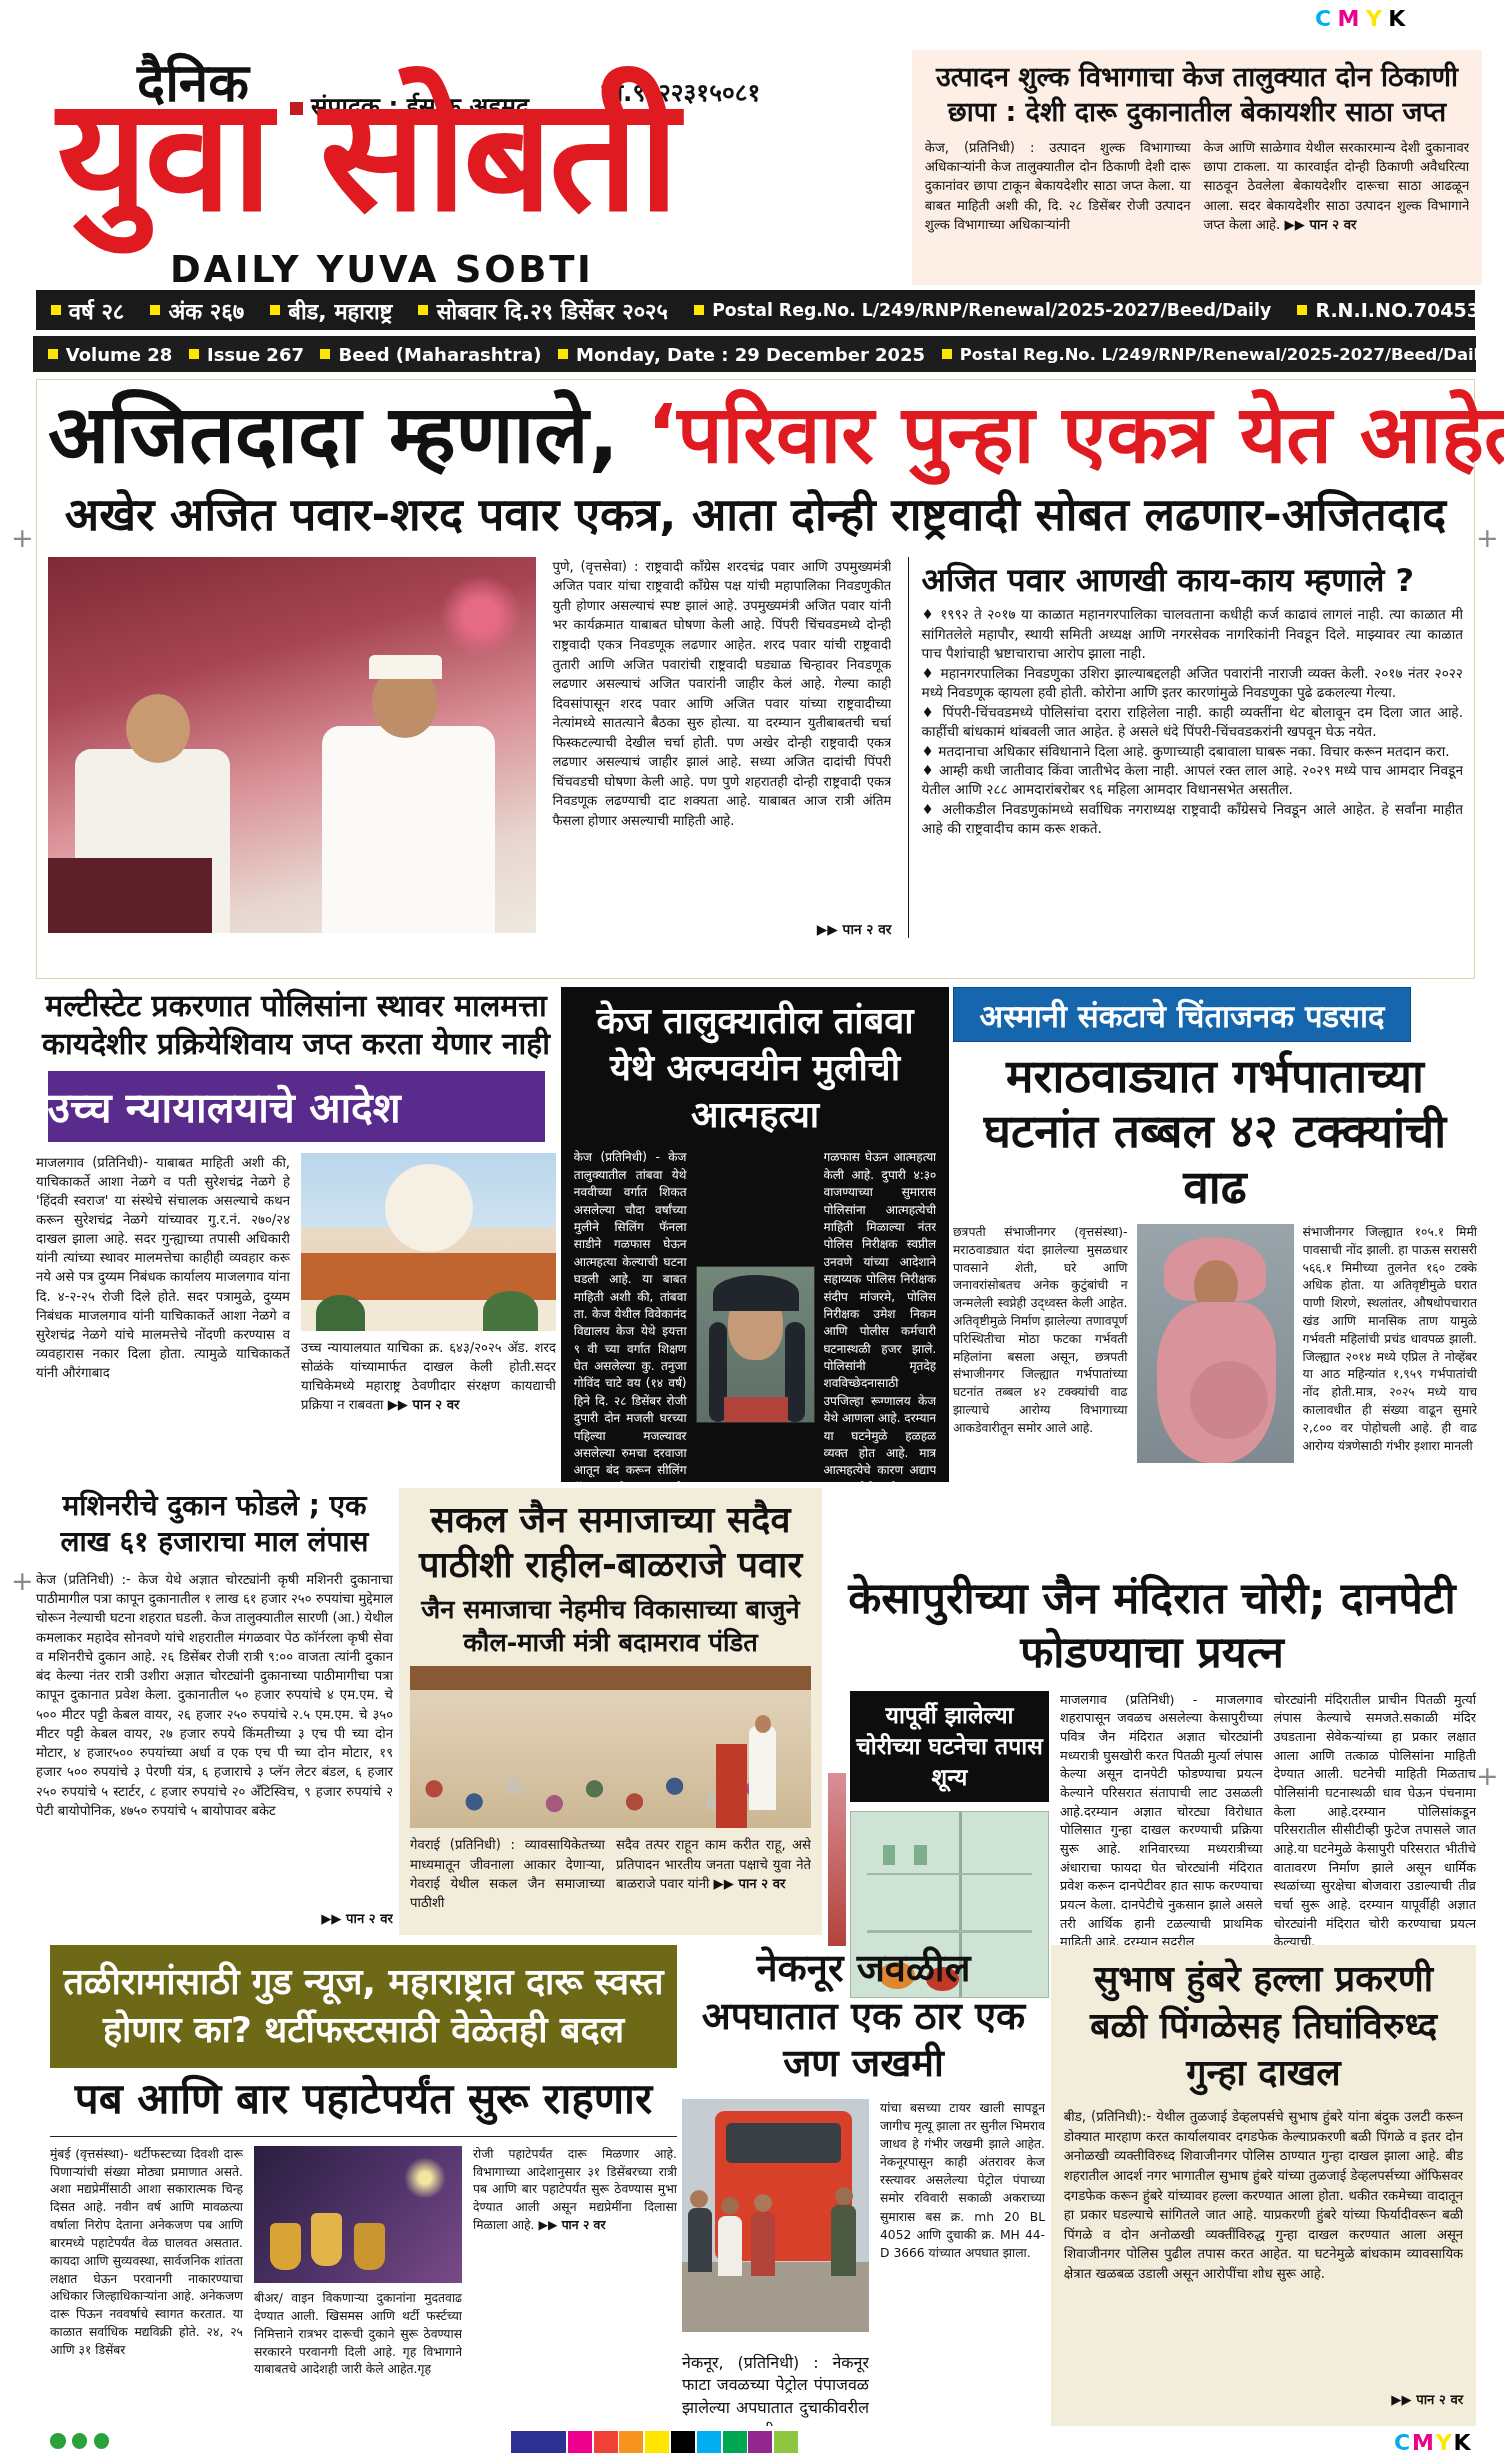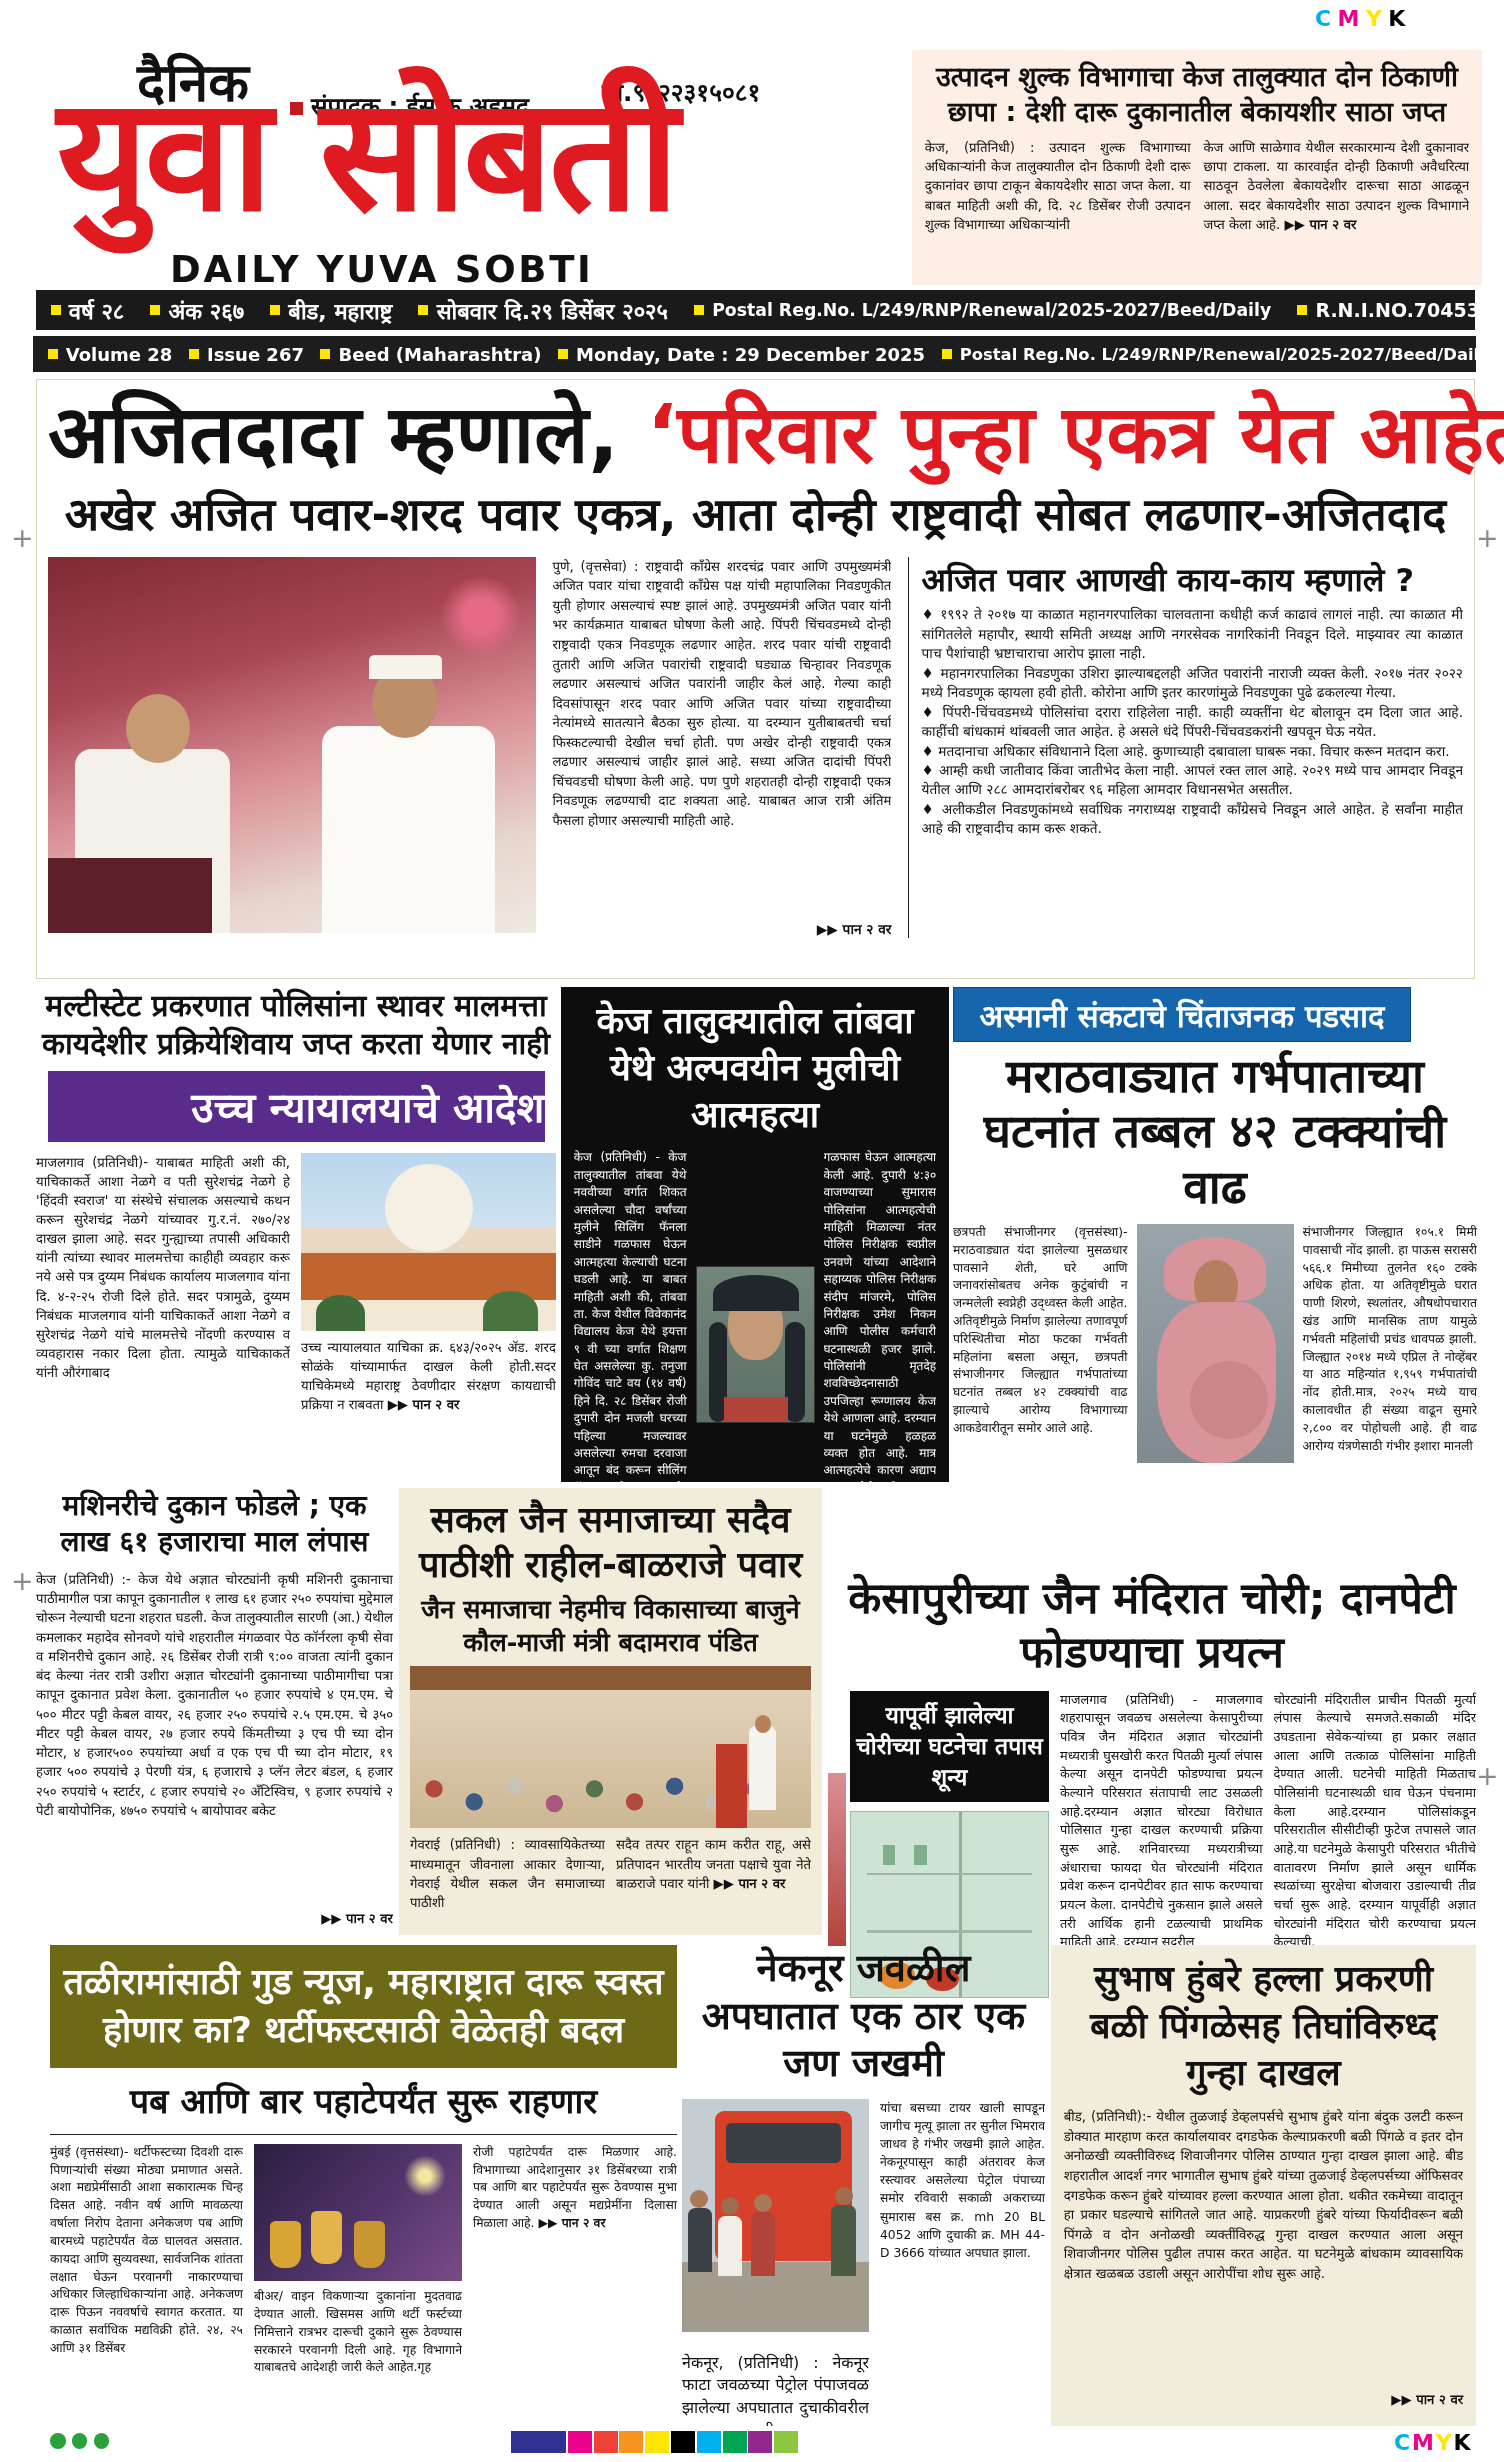--- a/index.html
+++ b/index.html
@@ -10,21 +10,21 @@
   .ctr{text-align:center}
   .b{font-weight:700}
   .clip{overflow:hidden}
   .cont{font-weight:700;white-space:nowrap}
   
   .bar{background:#1a1a1a;color:#fff;display:flex;align-items:center;padding:0 14.6px;box-sizing:border-box}
   .bar .itm{display:flex;align-items:center;white-space:nowrap;font-weight:700}
   .sq{display:inline-block;width:10px;height:10px;background:#ffe600;margin-right:8.2px;flex:0 0 auto}
   
   .red{color:#df1b21}
-  .banner-purple{background:#592b8c;color:#fff;font-weight:700;text-align:right}
+  .banner-purple{background:#592b8c;color:#fff;font-weight:700;text-align:left}
   .banner-blue{background:#1566ad;color:#fff;font-weight:700;text-align:center}
   .box-olive{background:#6e6916;color:#fff;font-weight:700;text-align:center}
   .box-black{background:#0d0d0d;color:#fff;font-weight:700;text-align:center}
   .cream{background:#f2ecdb}
   .pinkbox{background:#fdeee6}
   
   .ph{position:relative;overflow:hidden;box-sizing:border-box}
   .ph div{position:absolute}
   
   .cmyk span{font-weight:700;font-size:22px;letter-spacing:1.8px}
@@ -266,21 +266,21 @@
           <div style="left:38%;bottom:5.5px;width:33px;height:24px;background:#c03a2a;border-radius:50%"></div>
         </div>
       </div>
       <div class="jt clip" style="flex:1;font-size:12.8px;line-height:1.46;height:319px">माजलगाव (प्रतिनिधी) - माजलगाव शहरापासून जवळच असलेल्या केसापुरीच्या पवित्र जैन मंदिरात अज्ञात चोरट्यांनी मध्यरात्री घुसखोरी करत पितळी मुर्त्या लंपास केल्या असून दानपेटी फोडण्याचा प्रयत्न केल्याने परिसरात संतापाची लाट उसळली आहे.दरम्यान अज्ञात चोरट्या विरोधात पोलिसात गुन्हा दाखल करण्याची प्रक्रिया सुरू आहे. शनिवारच्या मध्यरात्रीच्या अंधाराचा फायदा घेत चोरट्यांनी मंदिरात प्रवेश करून दानपेटीवर हात साफ करण्याचा प्रयत्न केला. दानपेटीचे नुकसान झाले असले तरी आर्थिक हानी टळल्याची प्राथमिक माहिती आहे. दरम्यान सदरील</div>
       <div class="jt clip" style="flex:1;font-size:12.8px;line-height:1.46;height:319px">चोरट्यांनी मंदिरातील प्राचीन पितळी मुर्त्या लंपास केल्याचे समजते.सकाळी मंदिर उघडताना सेवेकऱ्यांच्या हा प्रकार लक्षात आला आणि तत्काळ पोलिसांना माहिती देण्यात आली. घटनेची माहिती मिळताच पोलिसांनी घटनास्थळी धाव घेऊन पंचनामा केला आहे.दरम्यान पोलिसांकडून परिसरातील सीसीटीव्ही फुटेज तपासले जात आहे.या घटनेमुळे केसापुरी परिसरात भीतीचे वातावरण निर्माण झाले असून धार्मिक स्थळांच्या सुरक्षेचा बोजवारा उडाल्याची तीव्र चर्चा सुरू आहे. दरम्यान यापूर्वीही अज्ञात चोरट्यांनी मंदिरात चोरी करण्याचा प्रयत्न केल्याची.</div>
     </div>
   </div>
 
   <div class="abs clip" style="left:50px;top:1945px;width:627px;height:481px">
     <div class="box-olive" style="font-size:36px;line-height:1.35;padding:12.8px 9px">तळीरामांसाठी गुड न्यूज, महाराष्ट्रात दारू स्वस्त होणार का? थर्टीफस्टसाठी वेळेतही बदल</div>
-    <div class="ctr b" style="font-size:34px;margin-top:9px">पब आणि बार पहाटेपर्यंत सुरू राहणार</div>
+    <div class="ctr b" style="font-size:42px;">पब आणि बार पहाटेपर्यंत सुरू राहणार</div>
     <div style="display:flex;gap:11px;margin-top:11px;border-top:1.8px solid #222;padding-top:9px">
       <div class="jt clip" style="width:193px;flex:0 0 auto;font-size:12.3px;line-height:1.45;height:246px">मुंबई (वृत्तसंस्था)- थर्टीफस्टच्या दिवशी दारू पिणाऱ्यांची संख्या मोठ्या प्रमाणात असते. अशा मद्यप्रेमींसाठी आशा सकारात्मक चिन्ह दिसत आहे. नवीन वर्ष आणि मावळत्या वर्षाला निरोप देताना अनेकजण पब आणि बारमध्ये पहाटेपर्यंत वेळ घालवत असतात. कायदा आणि सुव्यवस्था, सार्वजनिक शांतता लक्षात घेऊन परवानगी नाकारण्याचा अधिकार जिल्हाधिकाऱ्यांना आहे. अनेकजण दारू पिऊन नववर्षाचे स्वागत करतात. या काळात सर्वाधिक मद्यविक्री होते. २४, २५ आणि ३१ डिसेंबर</div>
       <div style="width:208px;flex:0 0 auto">
         <div class="ph" style="width:100%;height:137px;background:linear-gradient(130deg,#2a1e3f,#51346b 55%,#7a4b86)">
           <div style="left:16.4px;bottom:12.8px;width:31px;height:47px;background:#d9a436;border-radius:5.5px 5.5px 12.8px 12.8px"></div>
           <div style="left:57px;bottom:16.4px;width:31px;height:53px;background:#e3b44a;border-radius:5.5px 5.5px 12.8px 12.8px"></div>
           <div style="left:100px;bottom:12.8px;width:31px;height:47px;background:#caa  ;background:#c9962f;border-radius:5.5px 5.5px 12.8px 12.8px"></div>
           <div style="right:16.4px;top:11px;width:42px;height:42px;background:radial-gradient(circle,#f3e6a0 20%,transparent 70%)"></div>
         </div>
         <div class="jt clip" style="font-size:12.3px;line-height:1.45;margin-top:7.3px;height:102px">बीअर/ वाइन विकणाऱ्या दुकानांना मुदतवाढ देण्यात आली. खिसमस आणि थर्टी फर्स्टच्या निमित्ताने रात्रभर दारूची दुकाने सुरू ठेवण्यास सरकारने परवानगी दिली आहे. गृह विभागाने याबाबतचे आदेशही जारी केले आहेत.गृह</div>

